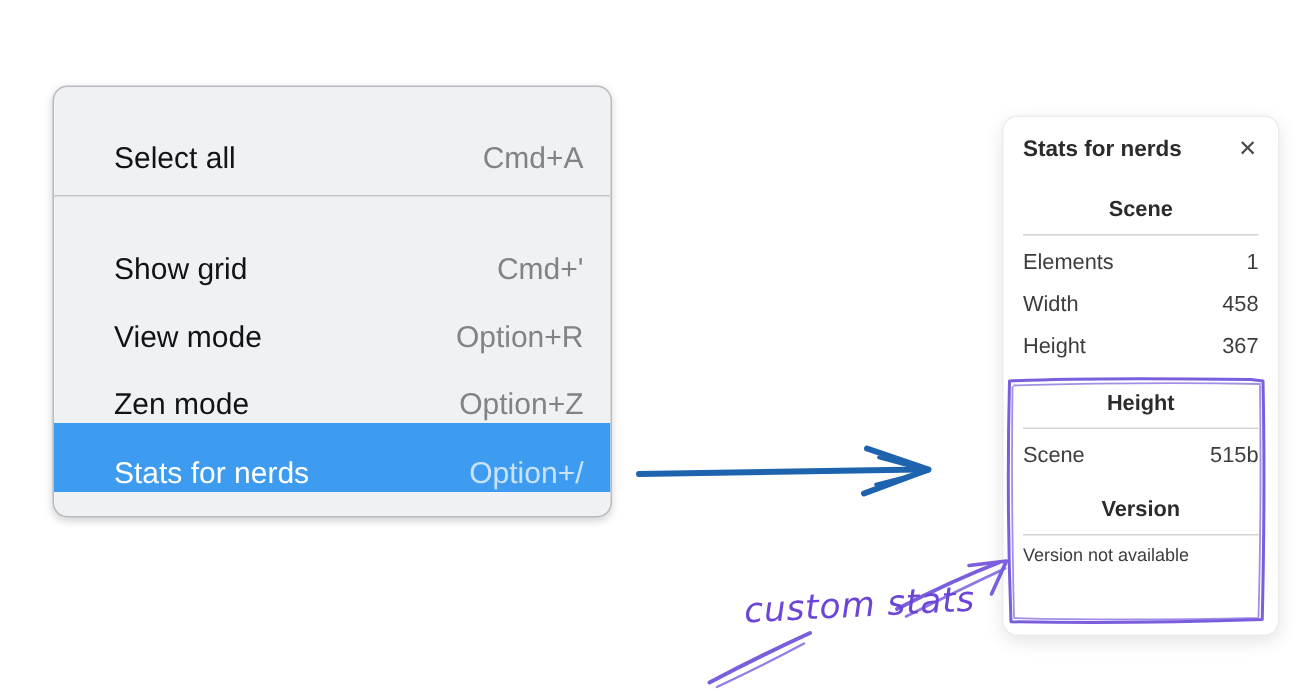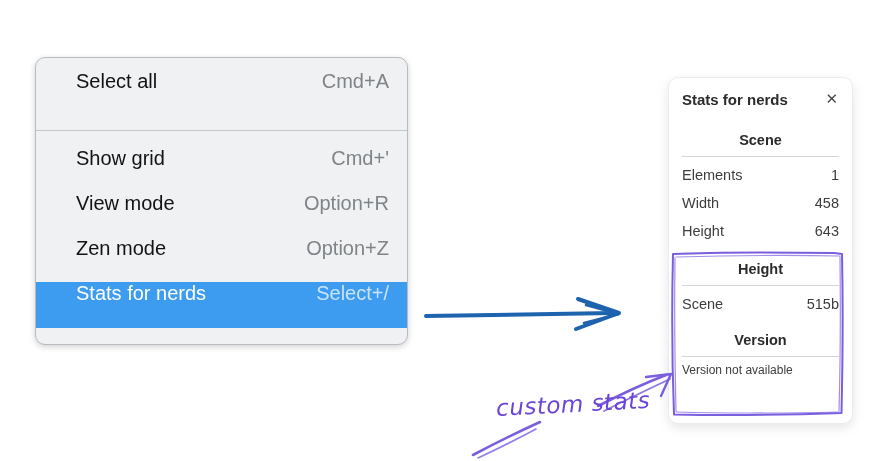--- a/index.html
+++ b/index.html
@@ -16,21 +16,21 @@
     position: absolute; left: 35px; top: 57px;
     width: 373px; height: 288px;
     background: #f0f1f2;
     border: 1px solid #b8bcc1;
     border-radius: 10px;
     box-shadow: 0 2px 6px rgba(0,0,0,0.18);
     padding-top: 12px; padding-bottom: 18px;
     overflow: hidden;
   }
   .menu-item {
-    display: flex; align-items: flex-start; justify-content: space-between;
+    display: flex; align-items: flex-end; justify-content: space-between;
     padding: 0 18px 0 40px;
     height: 45px;
     font-size: 20px;
     color: #111315;
     cursor: default;
   }
   .menu-item.first { height: 48px; }
   .mi-shortcut { color: #7f8488; }
   .menu-separator {
     height: 1px; background: #c4c8cc;
@@ -114,21 +114,21 @@
     <div class="menu-item">
       <span class="mi-label">View mode</span>
       <span class="mi-shortcut">Option+R</span>
     </div>
     <div class="menu-item">
       <span class="mi-label">Zen mode</span>
       <span class="mi-shortcut">Option+Z</span>
     </div>
     <div class="menu-item highlighted">
       <span class="mi-label">Stats for nerds</span>
-      <span class="mi-shortcut">Select+/</span>
+      <span class="mi-shortcut">Option+/</span>
     </div>
   </div>
 
   <svg class="flow-arrow-svg" width="210" height="44" viewBox="0 0 210 44">
     <path d="M6 23 L193 20" fill="none" stroke-width="4" stroke-linecap="round" stroke="#1e63ae"></path>
     <path d="M158 6 L199 20 L156 36" fill="none" stroke-width="4" stroke-linecap="round" stroke-linejoin="round" stroke="#1e63ae"></path>
     <path d="M166 12 L199 21 L164 30" fill="none" stroke-width="2.5" stroke-linecap="round" stroke-linejoin="round" stroke="#1e63ae"></path>
   </svg>
 
   <div class="panel">
@@ -143,21 +143,21 @@
       <div class="stat-row">
         <span>Elements</span>
         <span>1</span>
       </div>
       <div class="stat-row">
         <span>Width</span>
         <span>458</span>
       </div>
       <div class="stat-row">
         <span>Height</span>
-        <span>643</span>
+        <span>367</span>
       </div>
     </div>
 
     <div class="sec-heading storage">Height</div>
     <hr class="sec-rule">
     <div class="rows">
       <div class="stat-row">
         <span>Scene</span>
         <span>515b</span>
       </div>

